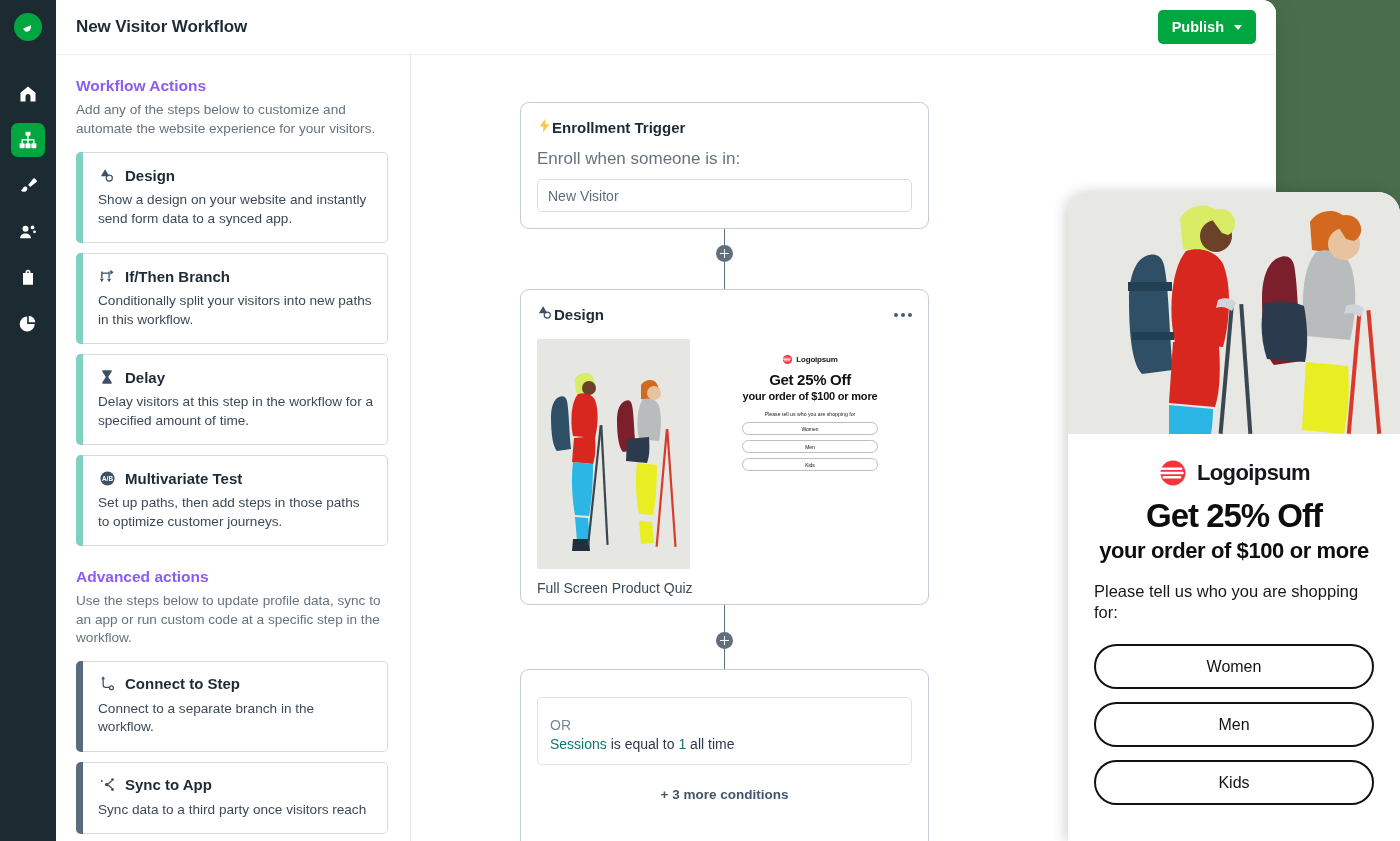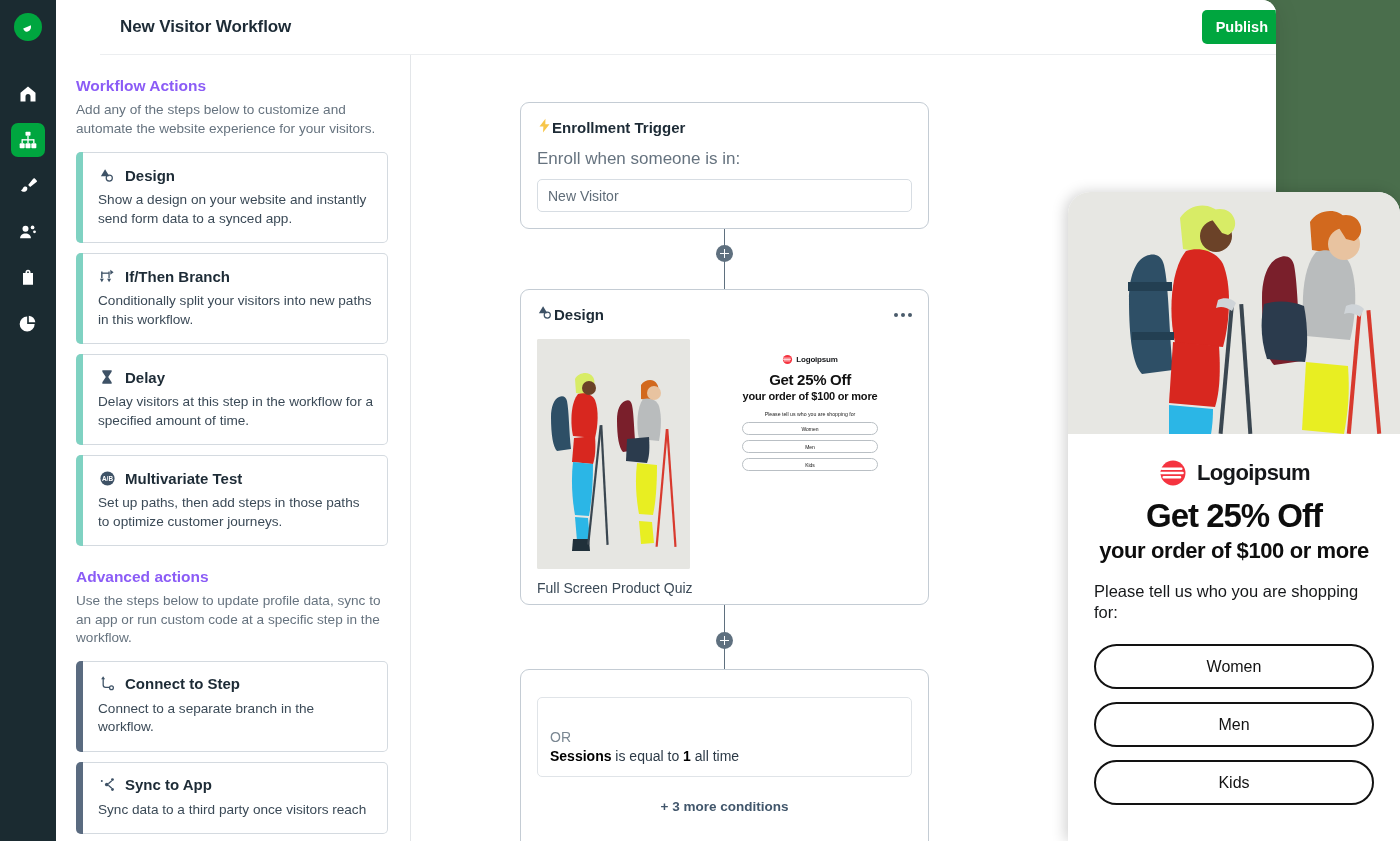--- a/index.html
+++ b/index.html
@@ -42,21 +42,21 @@
     display: flex; align-items: center; justify-content: center;
     border-radius: 7px; cursor: pointer;
   }
   .rail-item.active { background: #00a63f; }
   .rail-item svg { display: block; fill: #ffffff; }
 
   
   .topbar {
     position: absolute; left: 56px; top: 0; width: 1220px; height: 55px;
     background: #ffffff; border-bottom: 1px solid #eceef0;
-    display: flex; align-items: center; padding: 0 20px 0 20px; margin-left: 44px;
+    display: flex; align-items: center; padding: 0 20px 0 20px;
   }
   .wf-title { font-size: 17px; font-weight: 700; color: #1d2b36; letter-spacing: -.1px; }
   .publish-btn {
     margin-left: auto; background: #00a63f; color: #fff;
     border: none; border-radius: 5px; height: 34px; padding: 0 14px;
     font-size: 14.5px; font-weight: 700; font-family: inherit;
     display: flex; align-items: center; gap: 10px; cursor: pointer;
   }
   .caret { width: 0; height: 0; border-left: 4.5px solid transparent; border-right: 4.5px solid transparent; border-top: 5.5px solid #ffffff; }
 
@@ -132,23 +132,23 @@
   .mini-btn {
     width: 136px; height: 13px; margin: 5px auto 0; border: .8px solid #b9bfc4;
     border-radius: 7px; display: flex; align-items: center; justify-content: center;
     font-size: 5px; color: #111;
   }
 
   
   #node-ifthen { left: 109px; top: 614px; width: 409px; height: 230px; padding: 14px 16px 0; }
   .cond-box { margin-top: 13px; border: 1px solid #e0e4e8; border-radius: 5px; padding: 11px 12px 12px; }
   .cond-l1 { font-size: 14px; color: #2c3a47; }
-  .cond-or { font-size: 14px; color: #7a8792; margin-top: 20px; }
+  .cond-or { font-size: 14px; color: #7a8792; margin-top: 8px; }
   .cond-l2 { font-size: 14px; color: #2c3a47; margin-top: 3px; }
-  .cond-l2 b { font-weight: 700; color: #000000; }
+  .cond-l2 b { font-weight: 400; color: #0f766e; }
   .more-cond { text-align: center; font-size: 13.5px; font-weight: 700; color: #41566b; margin-top: 22px; cursor: pointer; }
 
   
   .conn { position: absolute; width: 1px; background: #5f707f; left: 313px; }
   #conn1 { top: 174px; height: 60px; }
   #conn2 { top: 550px; height: 64px; }
   .plus {
     position: absolute; left: 305px; width: 17px; height: 17px; border-radius: 50%;
     background: #5f707f; display: flex; align-items: center; justify-content: center;
     cursor: pointer;

